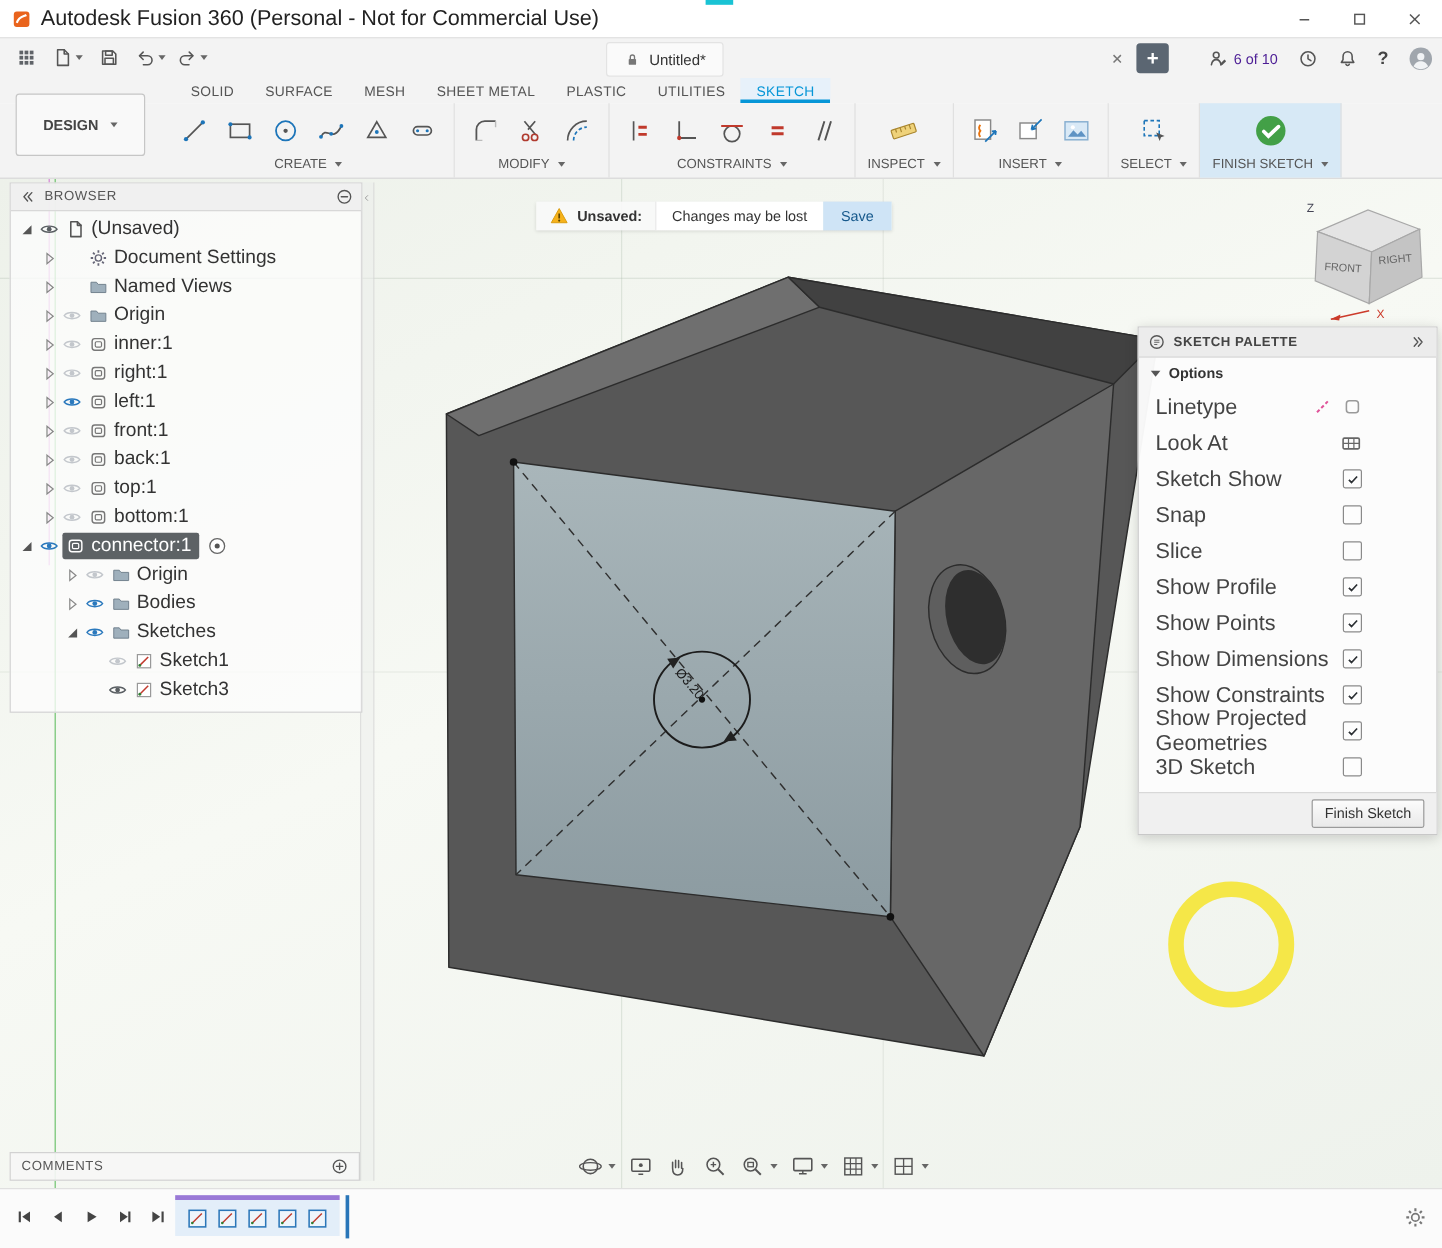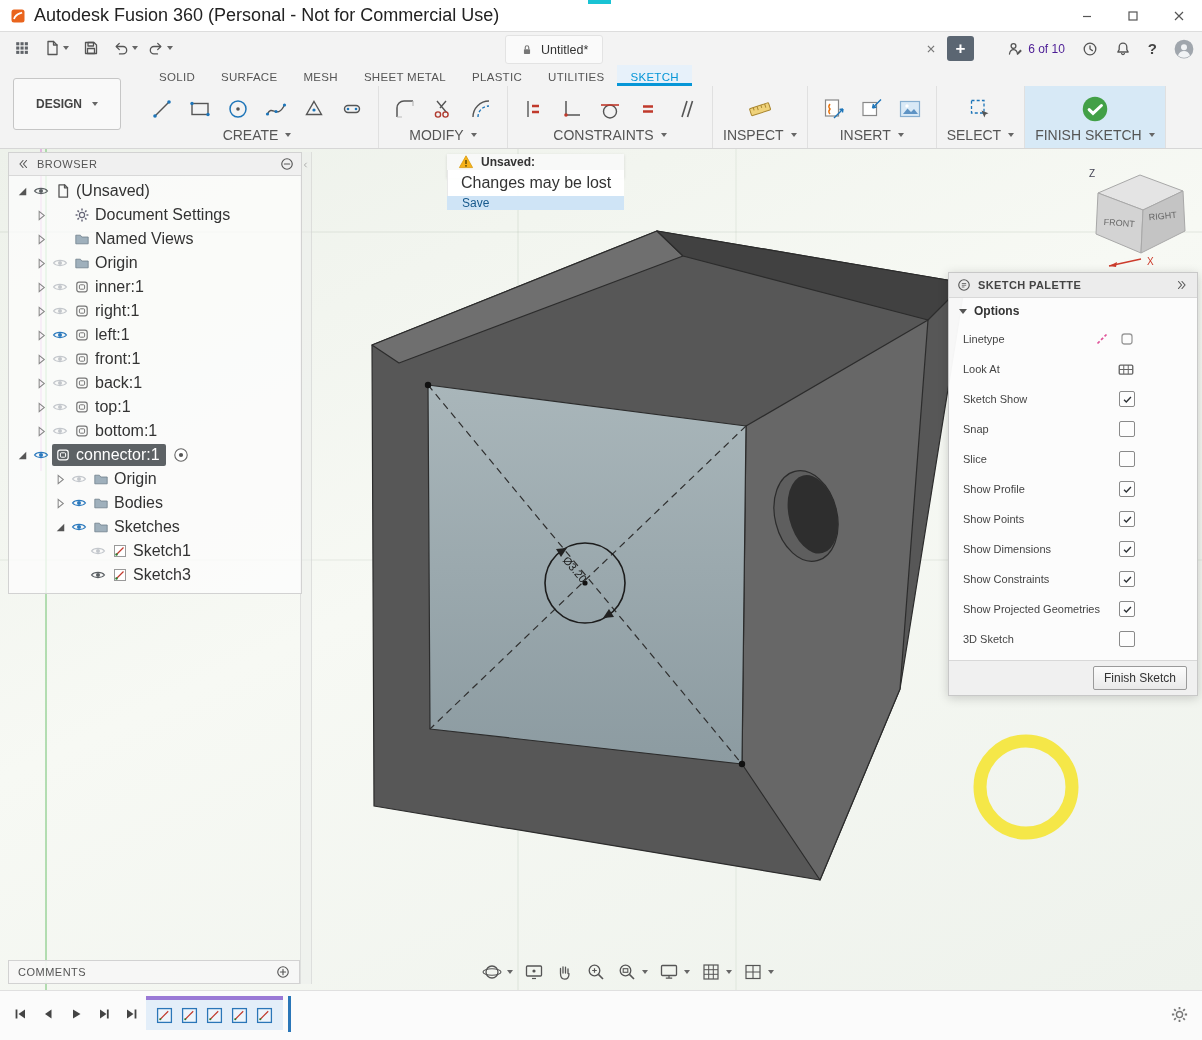--- a/index.html
+++ b/index.html
@@ -36,30 +36,30 @@
 
   
   .ribbon{position:absolute;left:0;top:86px;width:100%;height:63px;background:#f3f3f3;border-bottom:1px solid #d6d6d6;display:flex;align-items:stretch;padding-left:136px;z-index:40;box-sizing:border-box;}
   .design-btn{position:absolute;left:13px;top:78px;width:106px;height:50px;border:1px solid #c6c6c6;background:#f9f9f9;border-radius:3px;display:flex;align-items:center;justify-content:center;gap:7px;font-weight:bold;font-size:12px;color:#444;z-index:45;}
   .rgroup{display:flex;flex-direction:column;align-items:center;justify-content:space-between;padding:4px 10px 3px;border-right:1px solid #e0e0e0;}
   .rgroup.highlight{background:#d7e9f6;}
   .rgroup .tools{display:flex;align-items:center;gap:6px;height:38px;}
   .tool-btn{width:32px;height:34px;display:flex;align-items:center;justify-content:center;border-radius:2px;}
   .tool-btn svg{width:24px;height:24px;}
   .tool-btn.big svg{width:28px;height:28px;}
-  .glabel{font-size:14px;color:#555;display:flex;align-items:center;gap:4px;padding-bottom:2px;white-space:nowrap;}
+  .glabel{font-size:11px;color:#555;display:flex;align-items:center;gap:4px;padding-bottom:2px;white-space:nowrap;}
 
   
   .canvas{position:absolute;left:0;top:149px;width:1202px;height:841px;background:linear-gradient(155deg,#edf1ea 0%,#f7f9f4 45%,#eef2ec 100%);overflow:hidden;}
   .scene{position:absolute;left:0;top:0;z-index:1;}
 
   
-  .warnbar{position:absolute;left:447px;top:5px;height:24px;display:flex;align-items:stretch;z-index:12;box-shadow:0 1px 3px rgba(0,0,0,.12);flex-direction:column;}
+  .warnbar{position:absolute;left:447px;top:19px;height:24px;display:flex;align-items:stretch;z-index:12;box-shadow:0 1px 3px rgba(0,0,0,.12);}
   .warn-main{display:flex;align-items:center;gap:7px;background:rgba(249,249,249,.92);padding:0 11px;font-size:12px;font-weight:bold;color:#333;}
-  .warn-chip{background:rgba(255,255,255,.96);display:flex;align-items:center;padding:4px 13px;font-size:16px;color:#333;border-left:1px solid #e8e8e8;}
+  .warn-chip{background:rgba(255,255,255,.96);display:flex;align-items:center;padding:4px 13px;font-size:12px;color:#333;border-left:1px solid #e8e8e8;}
   .save-chip{background:#cfe4f6;color:#17598c;display:flex;align-items:center;padding:0 15px;font-size:12px;}
 
   
   .browser{position:absolute;left:8px;top:3px;width:292px;background:rgba(253,253,253,.78);border:1px solid #d2d2d2;z-index:10;}
   .panel-head{height:22px;background:rgba(239,239,239,.92);border-bottom:1px solid #d8d8d8;display:flex;align-items:center;padding:0 7px;gap:7px;font-size:11px;color:#555;letter-spacing:.5px;}
   .panel-head .sp{flex:1;}
   .btree{padding:3px 0 6px;}
   .brow{height:24px;display:flex;align-items:center;font-size:16px;color:#333;}
   .brow .exp{width:15px;height:14px;display:flex;align-items:center;justify-content:center;flex:none;}
   .brow .eyec{width:22px;display:flex;justify-content:center;flex:none;}
@@ -76,21 +76,21 @@
 
   
   .viewcube{position:absolute;left:1083px;top:14px;z-index:5;}
 
   
   .palette{position:absolute;left:948px;top:123px;width:248px;background:rgba(252,252,252,.97);border:1px solid #c8c8c8;box-shadow:0 2px 10px rgba(0,0,0,.18);z-index:15;}
   .pal-head{height:24px;background:#ececec;border-bottom:1px solid #d8d8d8;display:flex;align-items:center;gap:7px;padding:0 8px;font-size:11px;font-weight:bold;color:#444;letter-spacing:.4px;}
   .pal-head .sp{flex:1;}
   .pal-sec{height:26px;display:flex;align-items:center;gap:7px;padding:0 10px;font-size:12px;font-weight:bold;color:#333;}
   .tri-down{width:0;height:0;border-left:4px solid transparent;border-right:4px solid transparent;border-top:5px solid #555;}
-  .pal-row{height:30px;display:flex;align-items:center;padding:0 14px;font-size:11px;color:#444;position:relative;}
+  .pal-row{height:30px;display:flex;align-items:center;padding:0 14px;font-size:18px;color:#444;position:relative;}
   .pal-ctrl{position:absolute;right:62px;display:flex;gap:9px;align-items:center;}
   .checkbox{width:14px;height:14px;border:1px solid #8a8a8a;border-radius:2px;background:#fdfdfd;display:inline-flex;align-items:center;justify-content:center;}
   .checkbox svg{width:11px;height:11px;}
   .pal-foot{height:34px;border-top:1px solid #d8d8d8;background:#f0f0f0;display:flex;align-items:center;justify-content:flex-end;padding:0 10px;margin-top:6px;}
   .finish-btn{border:1px solid #9a9a9a;background:linear-gradient(#fcfcfc,#e9e9e9);padding:4px 10px;font-size:12px;color:#333;border-radius:2px;}
 
   
   .navbar{position:absolute;left:482px;top:810px;height:26px;display:flex;align-items:center;gap:11px;z-index:8;}
   .nav-btn{display:flex;align-items:center;gap:2px;}
   .nav-btn .ni{width:20px;height:20px;display:inline-block;line-height:0;}

